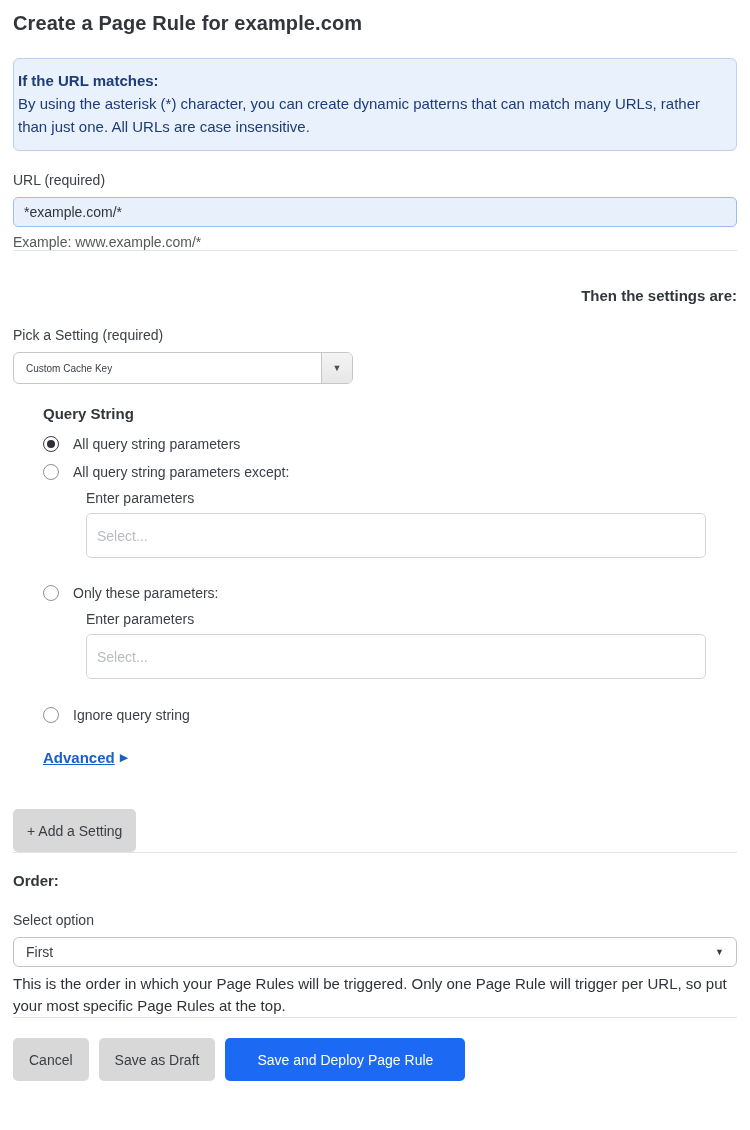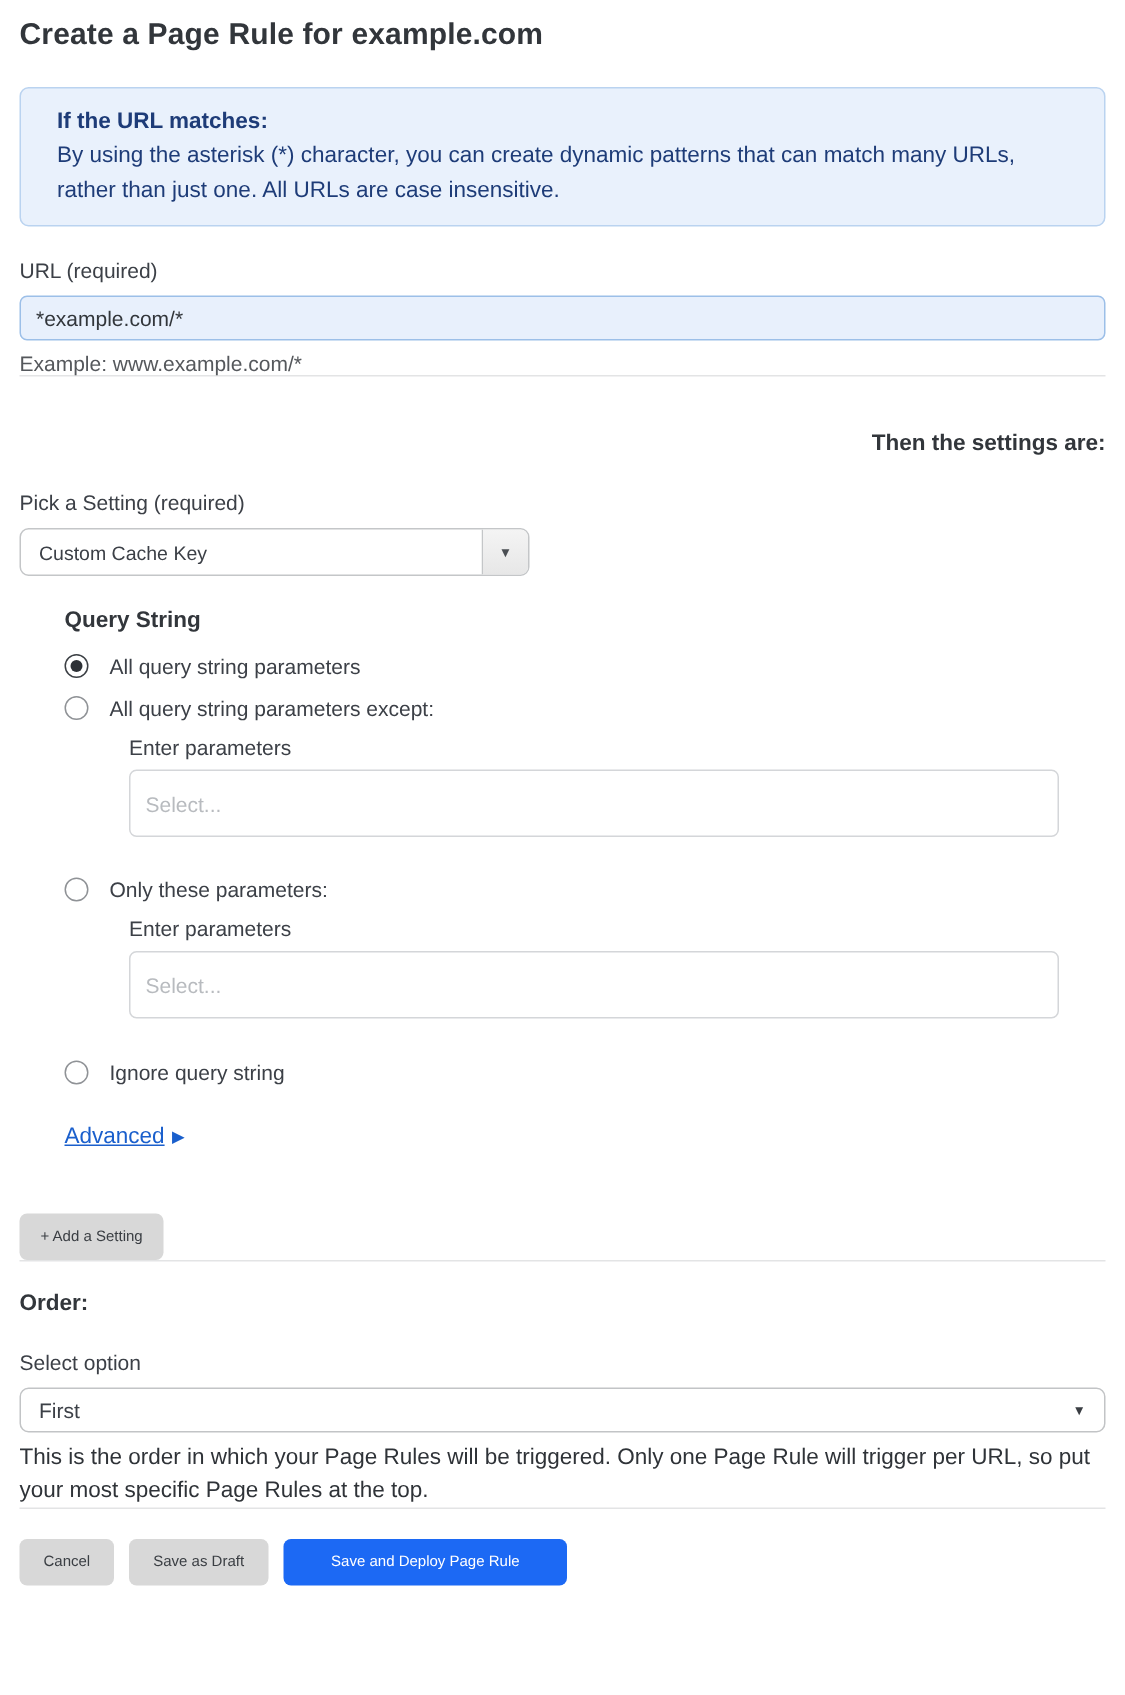--- a/index.html
+++ b/index.html
@@ -15,21 +15,21 @@
   h1.page-title {
     font-size: 20px; font-weight: 700; color: #32363b;
     letter-spacing: .1px; margin-top: 2px;
   }
 
   .info-box {
     margin-top: 23px;
     background: #e9f1fc;
     border: 1px solid #bad3f0;
     border-radius: 6px;
-    padding: 10px 18px 12px 24px;
+    padding: 10px 18px 12px 4px;
     color: #1e3c78;
     font-size: 15px;
     line-height: 23px;
   }
   .info-box .info-title { font-weight: 700; }
   .info-box a.info-link { color: #1a5fcc; text-decoration: underline; cursor: pointer; }
   .info-box .info-suffix { color: #1e3c78; }
 
   .field-label { display: block; font-size: 14px; color: #3c4047; }
   .url-label { margin-top: 21px; }
@@ -60,21 +60,21 @@
     margin-top: 9px;
     width: 340px; height: 32px;
     border: 1px solid #c4c6c8;
     border-radius: 6px;
     display: flex; align-items: stretch;
     background: #ffffff;
     cursor: pointer;
   }
   .setting-select .select-text {
     flex: 1; display: flex; align-items: center;
-    padding-left: 12px; font-size: 13px; color: #3c4047; text-align: center;
+    padding-left: 12px; font-size: 10px; color: #3c4047; text-align: center;
   }
   .setting-select .select-btn {
     width: 31px;
     border-left: 1px solid #c4c6c8;
     background: linear-gradient(#f4f4f4, #e7e7e7);
     border-radius: 0 5px 5px 0;
     display: flex; align-items: center; justify-content: center;
     font-size: 9px; color: #4a4e53;
   }
 
@@ -123,28 +123,28 @@
     font-size: 14px; color: #32363b;
     outline: none;
   }
   input.param-input::placeholder { color: #b8bbbf; }
 
   .advanced-link {
     display: inline-flex; align-items: center; gap: 5px;
     margin: 26px 0 0 30px; cursor: pointer;
   }
   .advanced-link .advanced-text {
-    font-size: 15px; font-weight: 400; color: #1a5fcc; text-decoration: underline;
+    font-size: 15px; font-weight: 700; color: #1a5fcc; text-decoration: underline;
   }
   .advanced-link .advanced-tri { font-size: 11px; color: #1a5fcc; }
 
   button {
     font-family: "Liberation Sans", sans-serif;
     border: none; border-radius: 5px; cursor: pointer;
-    font-size: 10px; height: 31px;
+    font-size: 14px; height: 43px;
   }
   .add-setting-btn {
     margin-top: 42px;
     background: #d8d8d8; color: #3a3e43;
     padding: 0 14px;
   }
 
   .order-heading { margin-top: 19px; }
   .order-label { margin-top: 23px; }
 

